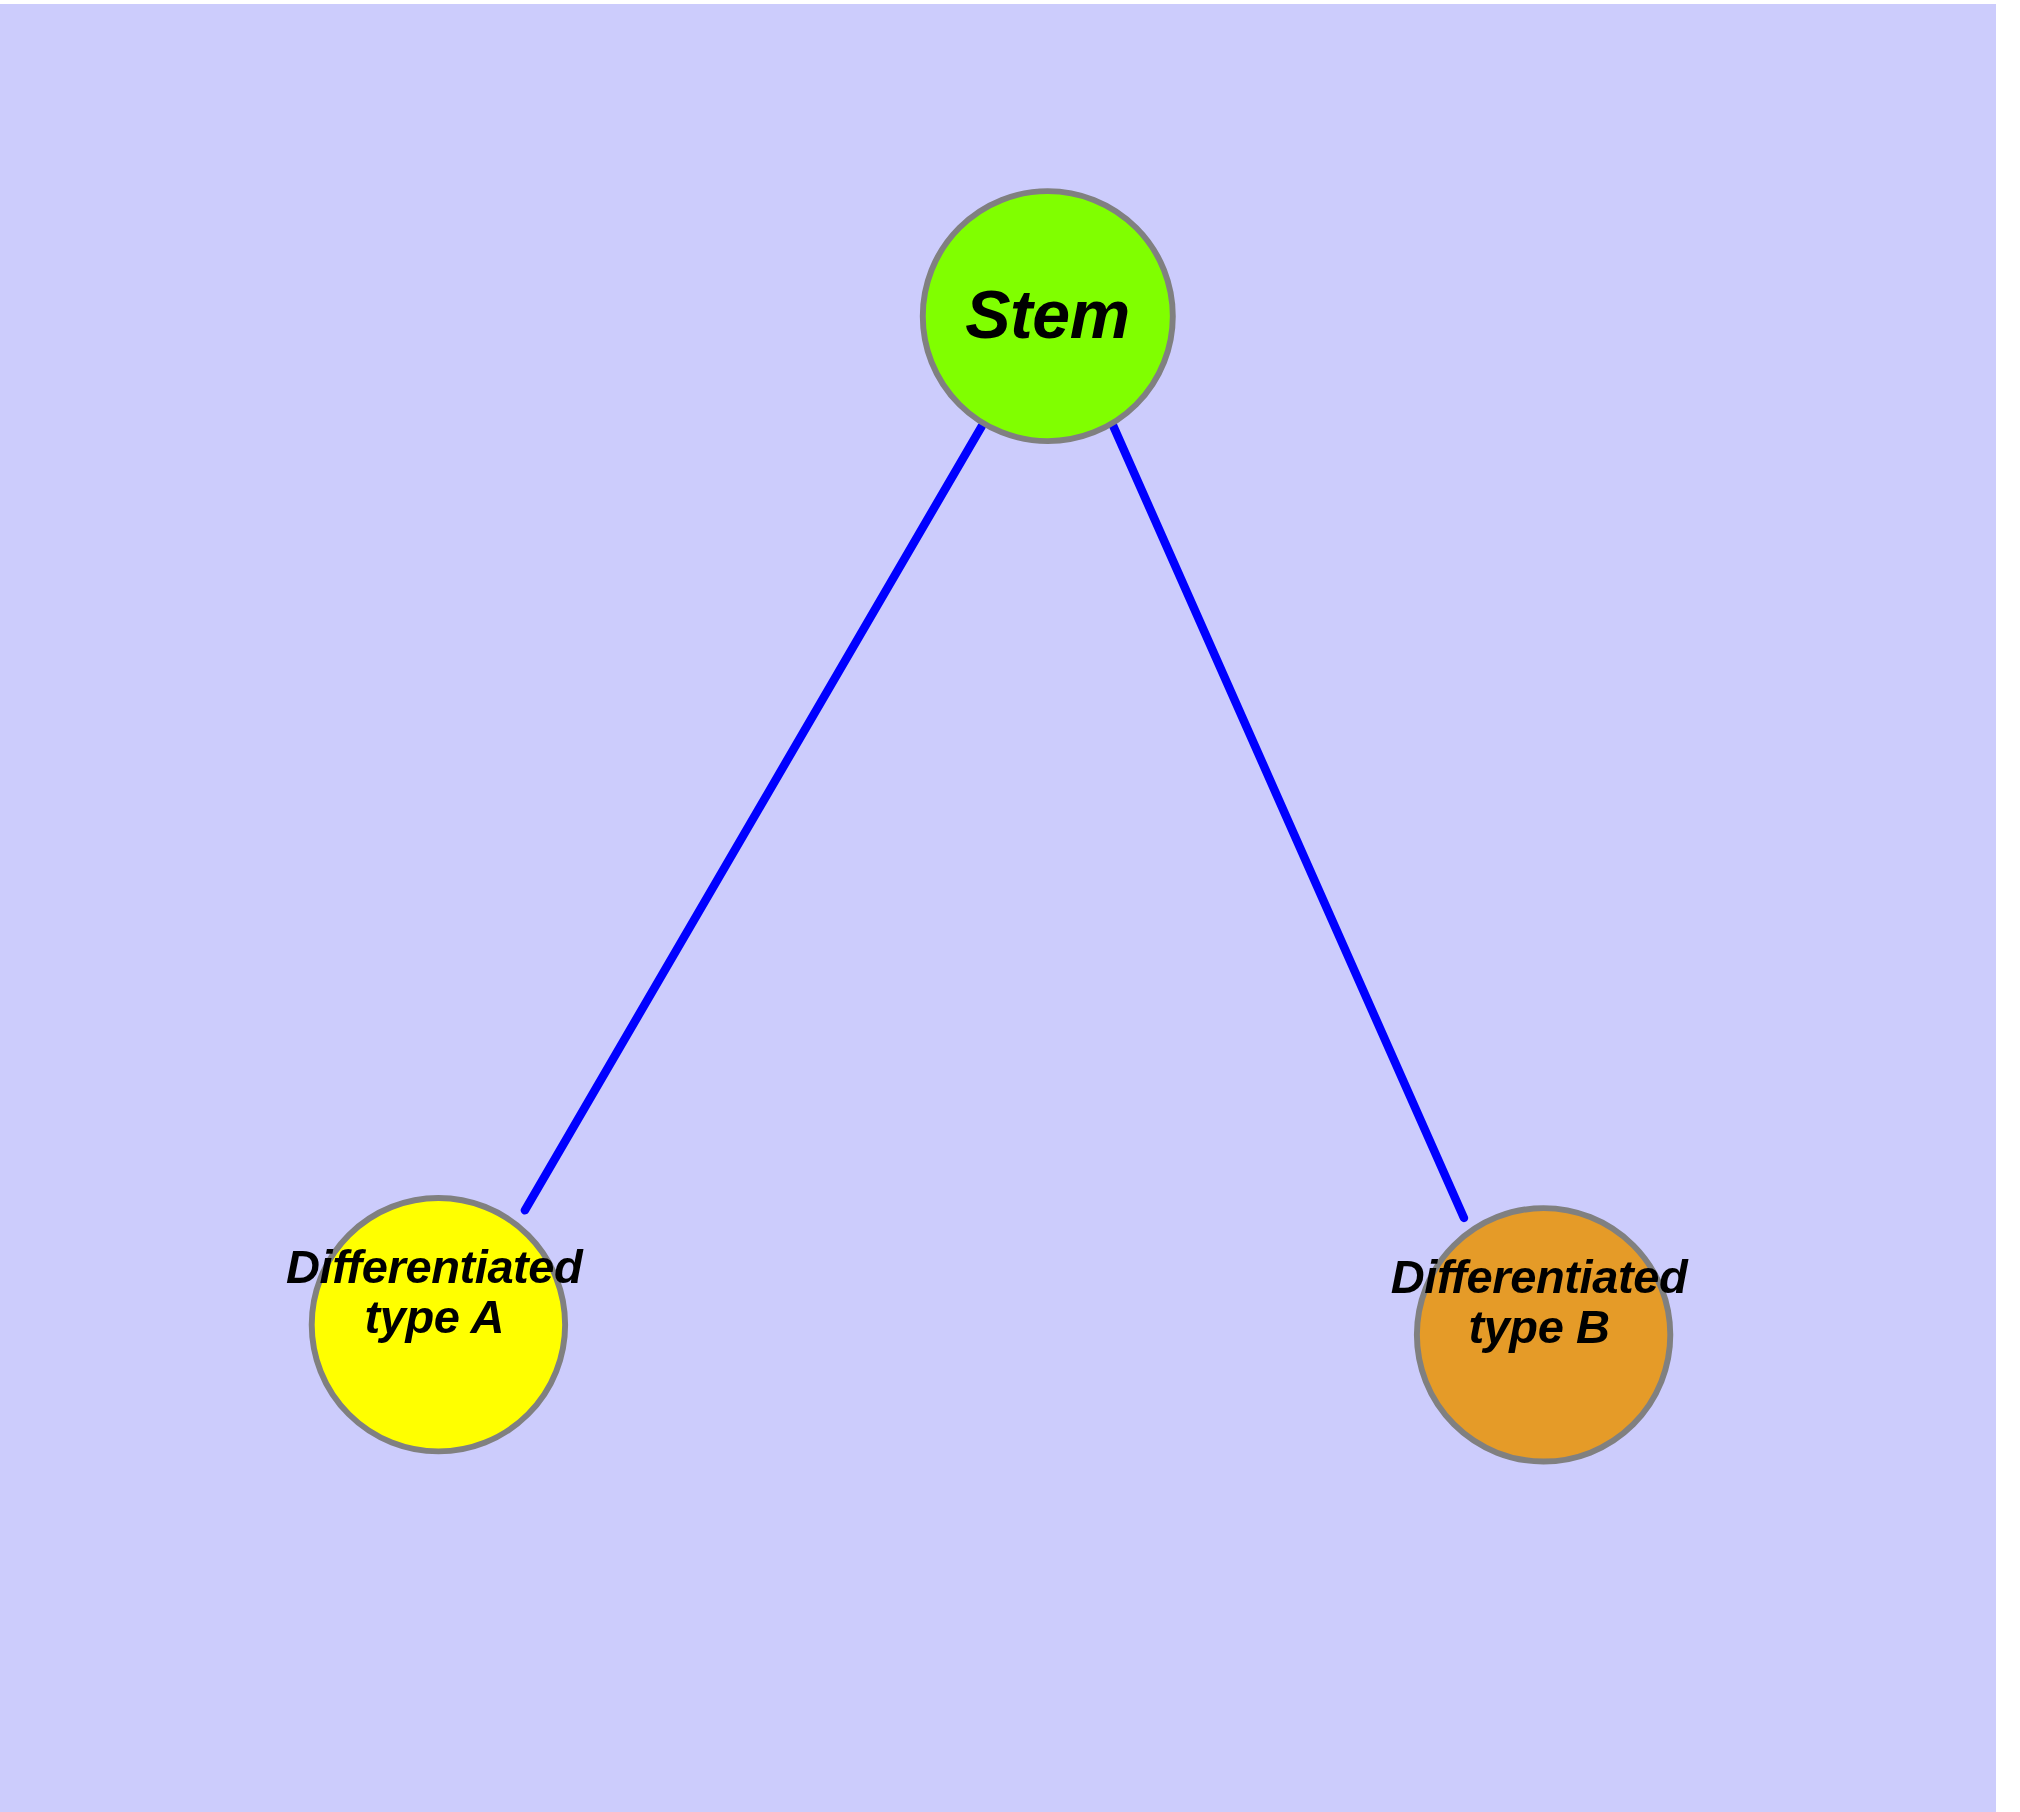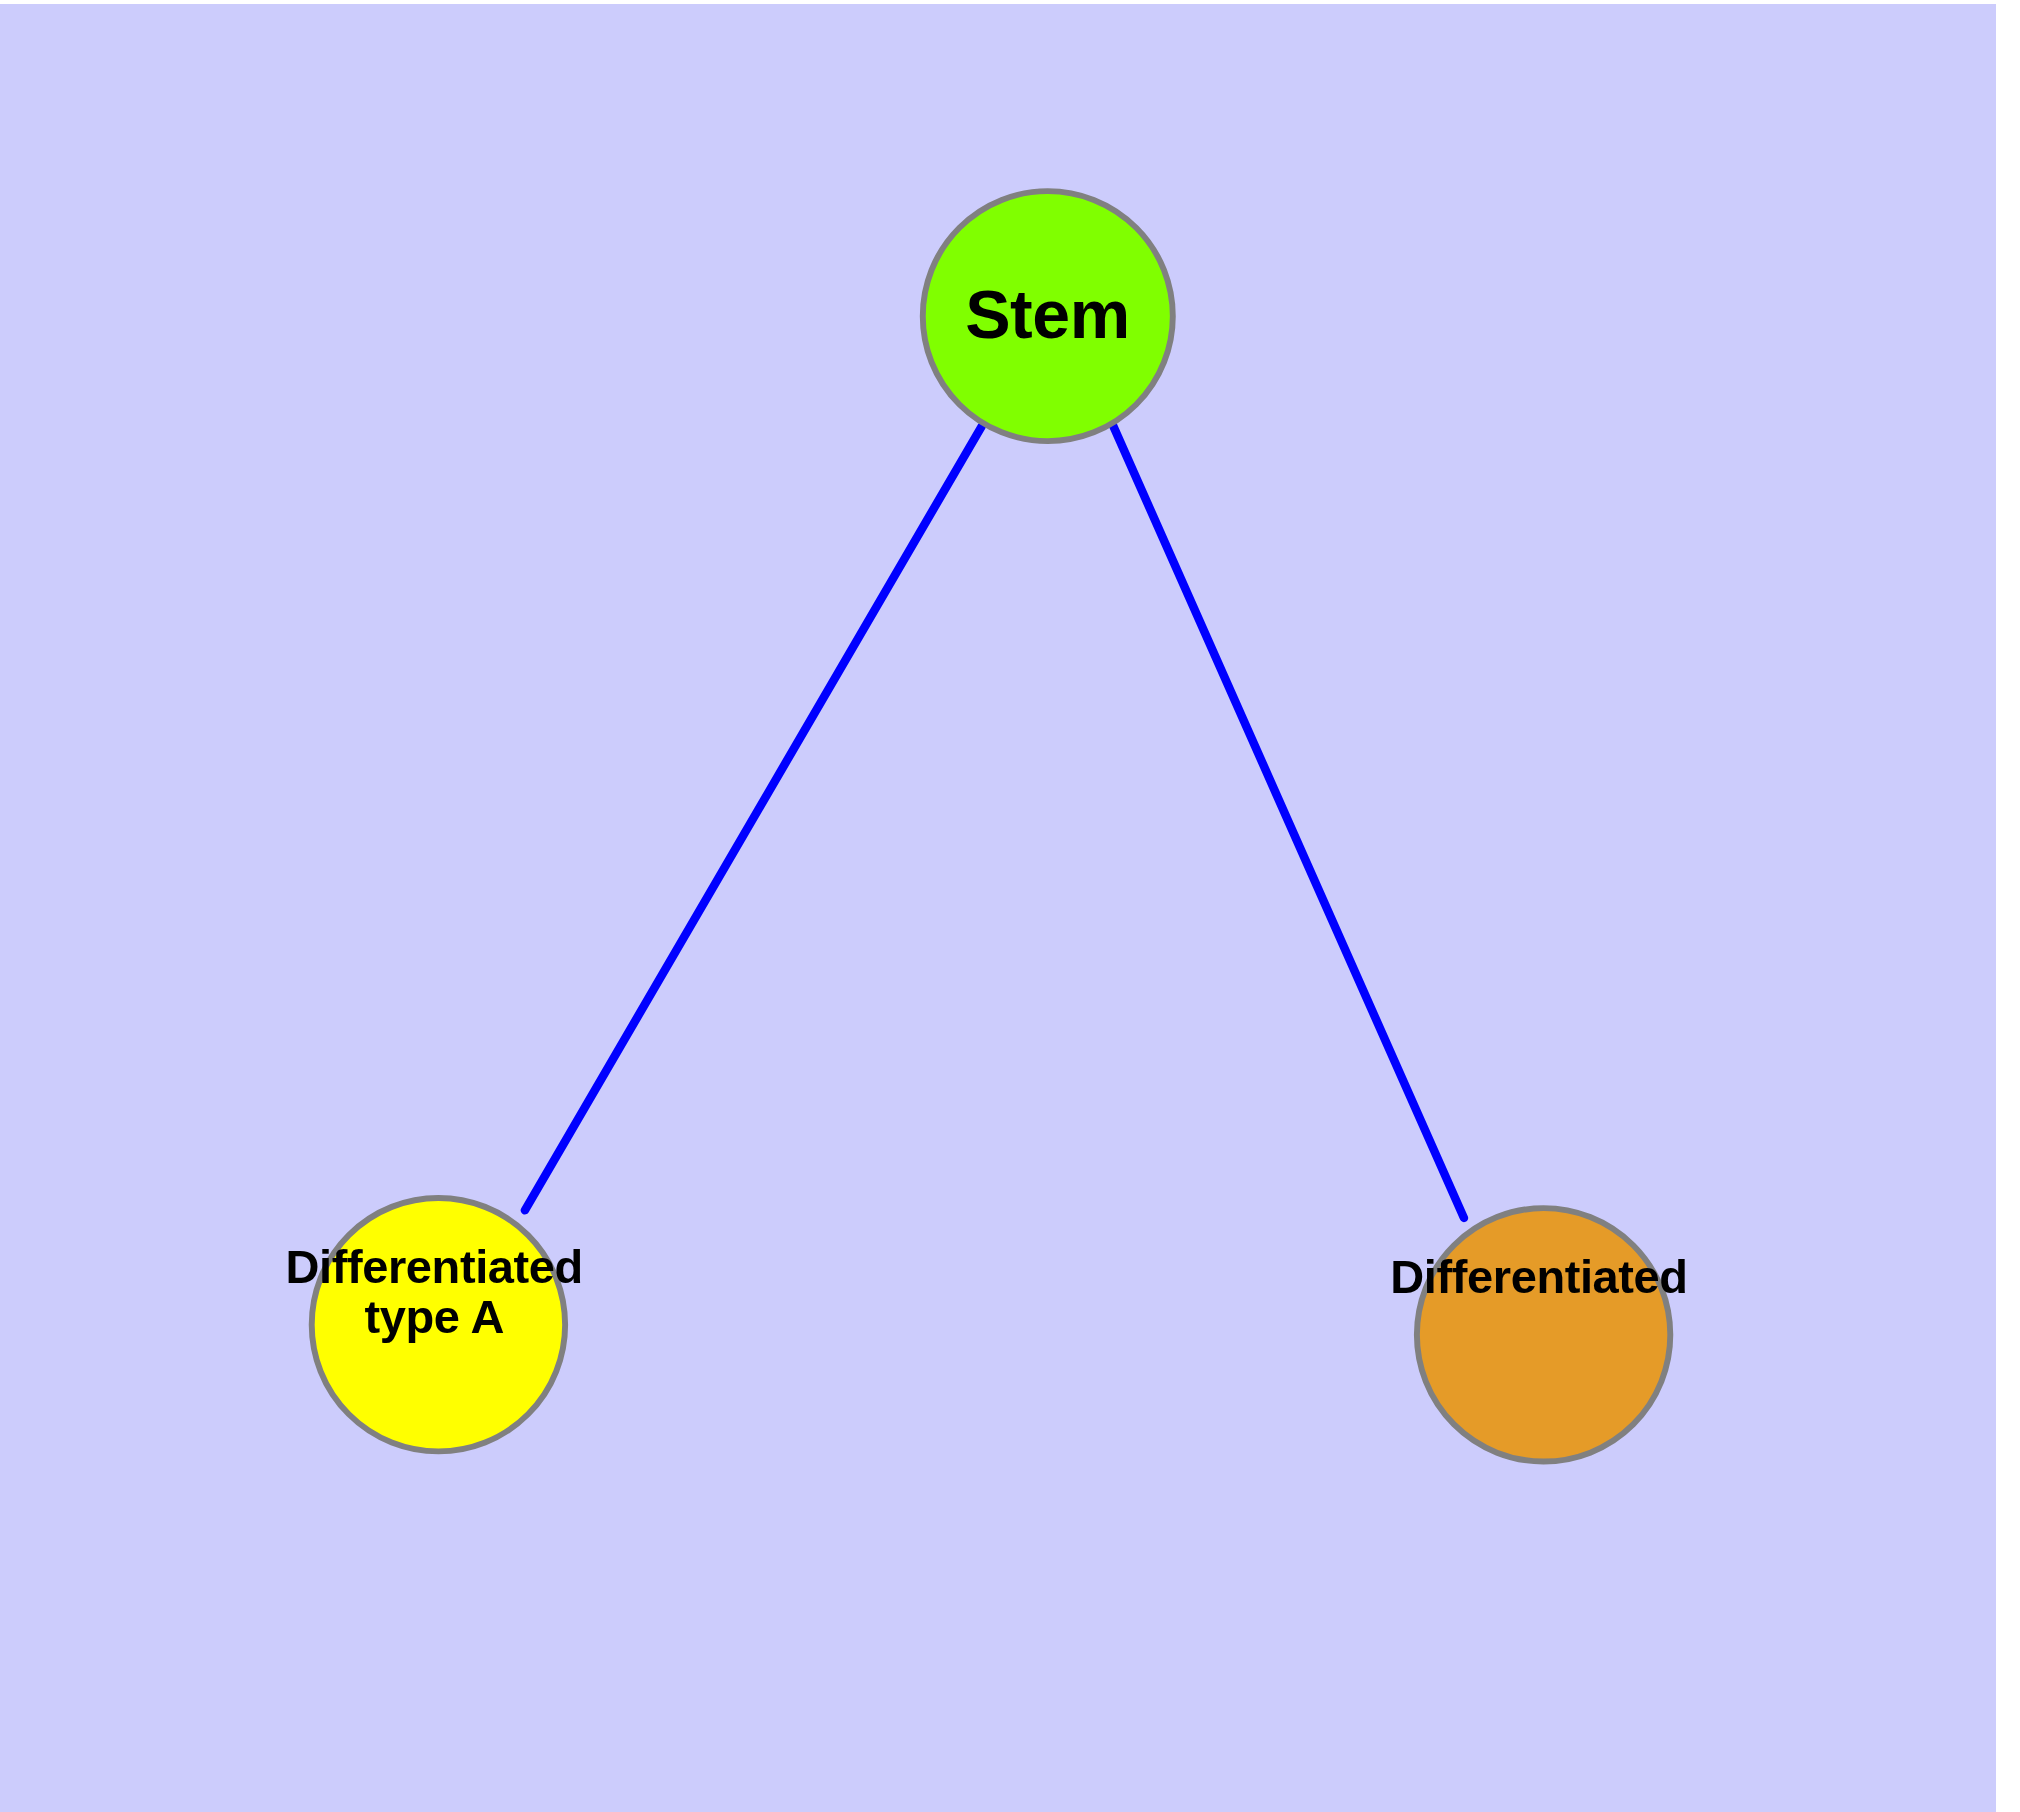--- a/index.html
+++ b/index.html
@@ -8,20 +8,21 @@
     padding: 0;
     background: #ffffff;
   }
   #stage {
     position: relative;
     width: 2021px;
     height: 1812px;
     overflow: hidden;
     background: #ffffff;
     font-family: "Liberation Sans", "DejaVu Sans", sans-serif;
+    font-style: italic;
   }
   #canvas-bg {
     position: absolute;
     left: 0px;
     top: 4.2px;
     width: 1996px;
     height: 1808px;
     background: #ccccfc;
   }
   #graph-svg {
@@ -75,16 +76,17 @@
     <div>Stem</div>
   </div>
 
   <div class="node-label label-child" style="left:10.2px; top:1242px;">
     <div>Differentiated</div>
     <div>type A</div>
   </div>
 
   <div class="node-label label-child" style="left:1115px; top:1252px;">
     <div>Differentiated</div>
+    <div>type B</div>
   </div>
 
 </div>
 
 
 </body></html>

